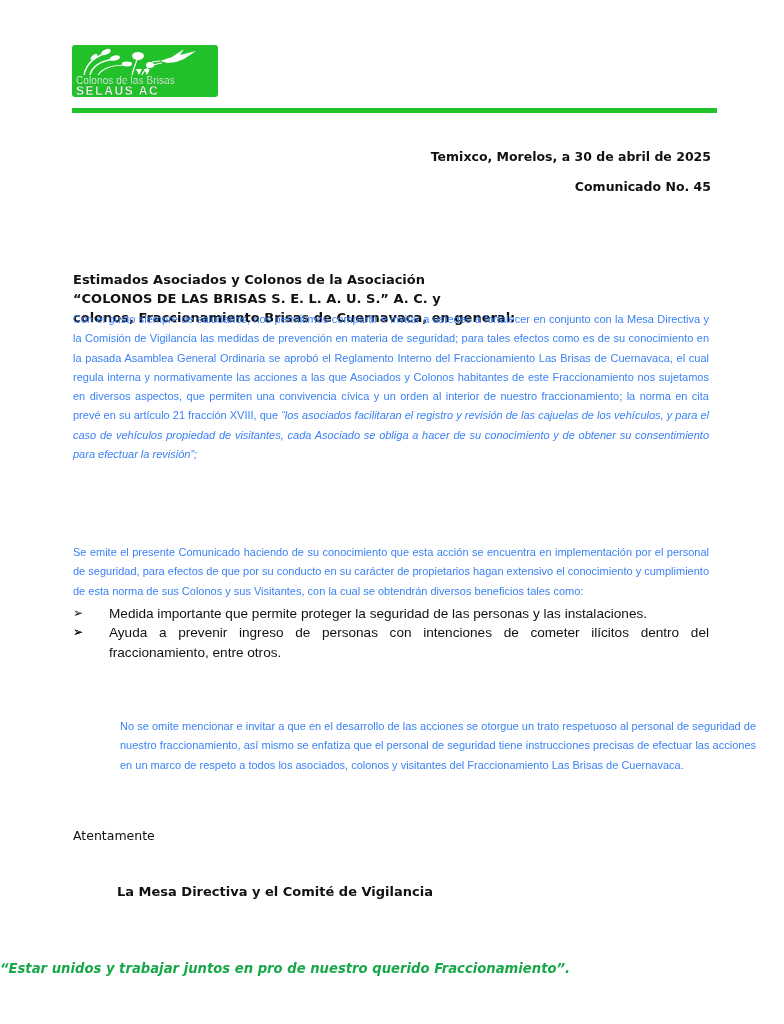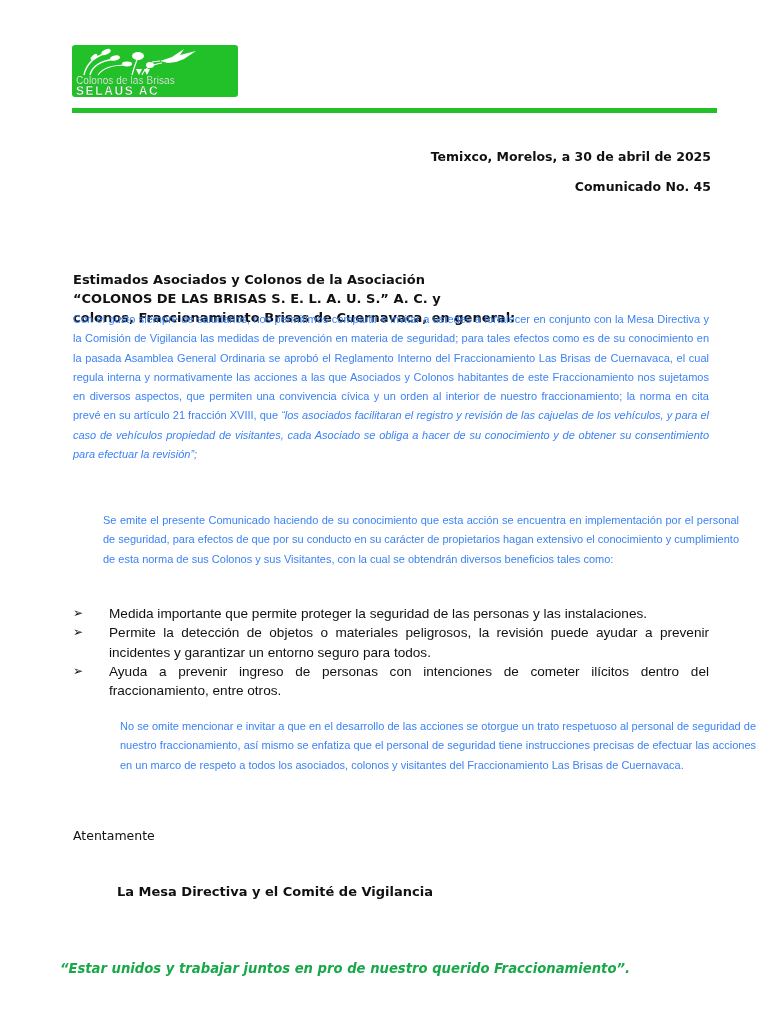--- a/index.html
+++ b/index.html
@@ -1,44 +1,44 @@
 <!DOCTYPE html>
 <html><head>
 <meta charset="utf-8">
 <style>
   html, body { margin:0; padding:0; background:#ffffff; }
   body { width:784px; height:1024px; position:relative; overflow:hidden;
          font-family:"DejaVu Sans", sans-serif; color:#111; }
   .logo { position:absolute; left:72px; top:45px; width:146px; height:52px;
-          background:#22c12a; border-radius:3px; overflow:hidden;padding-left:20px; }
+          background:#22c12a; border-radius:3px; overflow:hidden; }
   .logo svg { position:absolute; left:0; top:0; }
   .logo-line1 { position:absolute; left:4px; top:30px; width:140px; font-family:"Liberation Sans", sans-serif;
                 font-size:10px; color:#fff; letter-spacing:0.1px; white-space:nowrap;
                 -webkit-text-stroke:0.2px #1a8a1f; }
   .logo-line2 { position:absolute; left:4px; top:39px; width:140px; font-family:"Liberation Sans", sans-serif;
                 font-size:12px; font-weight:bold; color:#fff; letter-spacing:1.6px; white-space:nowrap;
                 -webkit-text-stroke:0.3px #1a8a1f; }
   .rule { position:absolute; left:72px; top:108px; width:645px; height:5px; background:#22c12a; }
   .right { position:absolute; right:73px; text-align:center; font-weight:bold; font-size:12.5px; white-space:nowrap; }
   .date { top:149px; }
   .num { top:179px; }
   .greet { position:absolute; left:73px; top:222px; font-size:13px; font-weight:bold; line-height:19px;margin-top:48px; }
   .para { position:absolute; left:73px; width:636px; font-family:"Liberation Sans", sans-serif;
           font-size:11px; line-height:19.3px; text-align:justify; color:#3b82f6; }
   .p1 { top:310px; }
-  .p2 { top:511px;margin-left:30px; }
+  .p2 { top:543px; }
   .p3 { top:717px;margin-left:47px; }
   .para i { font-style:italic; }
   .bullets { position:absolute; left:73px; top:604px; width:636px; margin:0; padding:0; list-style:none;
              font-family:"Liberation Sans", sans-serif; font-size:13.6px; line-height:19.3px; }
   .bullets li { position:relative; padding-left:36px; text-align:justify; }
   .bullets .arrow { position:absolute; left:0; top:0; font-size:12px; }
   .closing { position:absolute; left:73px; top:828px; font-size:12.5px; }
   .signer { position:absolute; left:73px; top:884px; font-size:13px; font-weight:bold;margin-left:44px; }
-  .motto { position:absolute; left:0; width:630px; top:961px; text-align:right; color:#18a84a;
+  .motto { position:absolute; left:0; width:630px; top:961px; text-align:left; color:#18a84a;
            font-size:13.2px; font-weight:bold; font-style:italic; }
 </style>
 </head>
 <body>
 
 <div class="logo">
   <svg width="146" height="32" viewBox="0 0 146 32">
 
     <path d="M12 30 C14 20, 22 12, 34 8" stroke="#fff" stroke-width="1.4" fill="none"></path>
     <path d="M18 30 C20 22, 28 16, 42 14" stroke="#fff" stroke-width="1.4" fill="none"></path>
@@ -77,21 +77,20 @@
 
 <div class="para p2">Se emite el presente Comunicado haciendo de su conocimiento que esta acción se encuentra en implementación por el personal de seguridad, para efectos de que por su conducto en su carácter de propietarios hagan extensivo el conocimiento y cumplimiento de esta norma de sus Colonos y sus Visitantes, con la cual se obtendrán diversos beneficios tales como:</div>
 
 <ul class="bullets">
   <li>
     <span class="arrow">➢</span>
     <span>Medida importante que permite proteger la seguridad de las personas y las instalaciones.</span>
   </li>
   <li>
     <span class="arrow">➢</span>
-    <span>Permite la detección de objetos o materiales peligrosos, la revisión puede ayudar a prevenir incidentes y garantizar un entorno seguro para todos.</span>
   </li>
   <li>
     <span class="arrow">➢</span>
     <span>Ayuda a prevenir ingreso de personas con intenciones de cometer ilícitos dentro del fraccionamiento, entre otros.</span>
   </li>
 </ul>
 
 <div class="para p3">No se omite mencionar e invitar a que en el desarrollo de las acciones se otorgue un trato respetuoso al personal de seguridad de nuestro fraccionamiento, así mismo se enfatiza que el personal de seguridad tiene instrucciones precisas de efectuar las acciones en un marco de respeto a todos los asociados, colonos y visitantes del Fraccionamiento Las Brisas de Cuernavaca.</div>
 
 <div class="closing">Atentamente</div>

